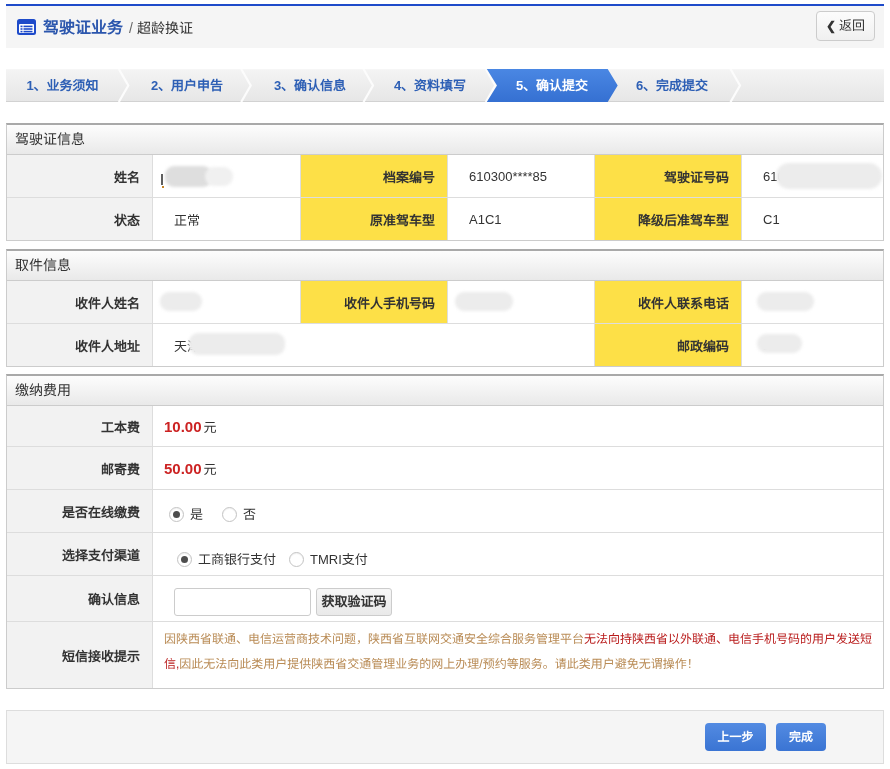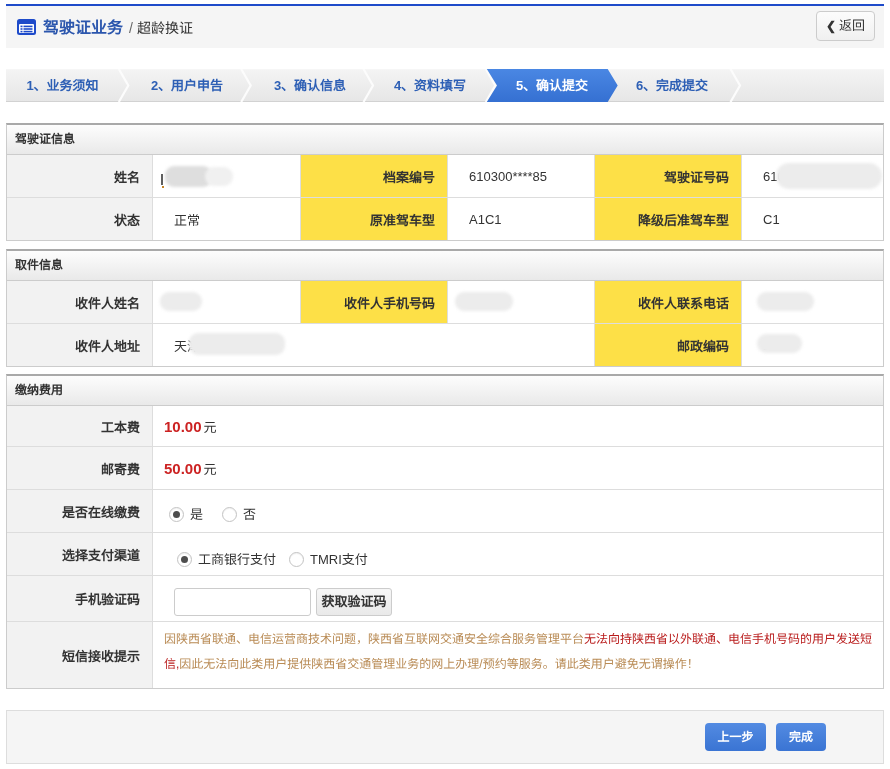--- a/index.html
+++ b/index.html
@@ -14,22 +14,22 @@
   font-size:16px;font-weight:bold;color:#2b56ad;}
 #hdr .sub{font-size:14px;font-weight:normal;color:#333;}
 #hdr .slash{font-size:14px;font-weight:normal;color:#666;padding:0 4px 0 6px;}
 #backbtn{position:absolute;right:9px;top:5px;width:57px;height:28px;
   border:1px solid #ccc;border-radius:4px;background:linear-gradient(#fcfcfc,#f0f0f0);
   text-align:center;line-height:28px;font-size:13px;color:#333;}
 #backbtn .chv{font-weight:bold;font-size:12px;margin-right:3px;}
 #steps{left:6px;top:69px;}
 .sec{position:absolute;left:6px;width:876px;border:1px solid #ccc;
   border-top:2px solid #a9a9a9;background:#fff;}
-.sh{height:29px;line-height:29px;padding-left:8px;font-weight:bold;
-  font-size:12px;color:#333;background:linear-gradient(#fdfdfd,#e9e9e9);
+.sh{height:29px;line-height:29px;padding-left:8px;font-weight:normal;
+  font-size:14px;color:#333;background:linear-gradient(#fdfdfd,#e9e9e9);
   border-bottom:1px solid #ccc;}
 table.tb{border-collapse:separate;border-spacing:0;width:100%;table-layout:fixed;}
 table.tb td{height:42px;font-size:13px;color:#333;padding:0;
   vertical-align:middle;overflow:hidden;}
 table.tb tr + tr td{border-top:1px solid #ddd;}
 .tb td.l{background:#f2f2f2;text-align:right;padding-right:12px;font-weight:bold;}
 .tb td.v{background:#fff;padding-left:21px;border-left:1px solid #ddd;position:relative;}
 .tb td.l2{background:#fde047;text-align:right;padding-right:12px;font-weight:bold;
   border-left:1px solid #ddd;}
 #sec1{top:123px;}
@@ -195,21 +195,21 @@
             <div style="position:relative;top:2px"><span class="rad on"></span><span class="rlb">是</span><span class="rad" style="margin-left:19px"></span><span class="rlb">否</span></div>
           </td>
     </tr>
     <tr>
       <td class="l">选择支付渠道</td>
       <td class="v" style="padding-left:24px">
             <div style="position:relative;top:4px"><span class="rad on" style="vertical-align:-3px"></span><span class="rlb">工商银行支付</span><span class="rad" style="margin-left:13px;vertical-align:-3px"></span><span class="rlb">TMRI支付</span></div>
           </td>
     </tr>
     <tr style="height:45px">
-      <td class="l" style="height:45px">手机验证码</td>
+      <td class="l" style="height:45px">确认信息</td>
       <td class="v"><input id="vcode" type="text" style=""><span id="getcode">获取验证码</span></td>
     </tr>
     <tr style="height:66px">
       <td class="l" style="height:66px">短信接收提示</td>
       <td class="v" style="padding-left:11px">
         <div class="warn">因陕西省联通、电信运营商技术问题，陕西省互联网交通安全综合服务管理平台<span class="rd">无法向持陕西省以外联通、电信手机号码的用户发送短</span><br>
         <span class="rd">信,</span>因此无法向此类用户提供陕西省交通管理业务的网上办理/预约等服务。请此类用户避免无谓操作！</div>
       </td>
     </tr>
   </tbody>

